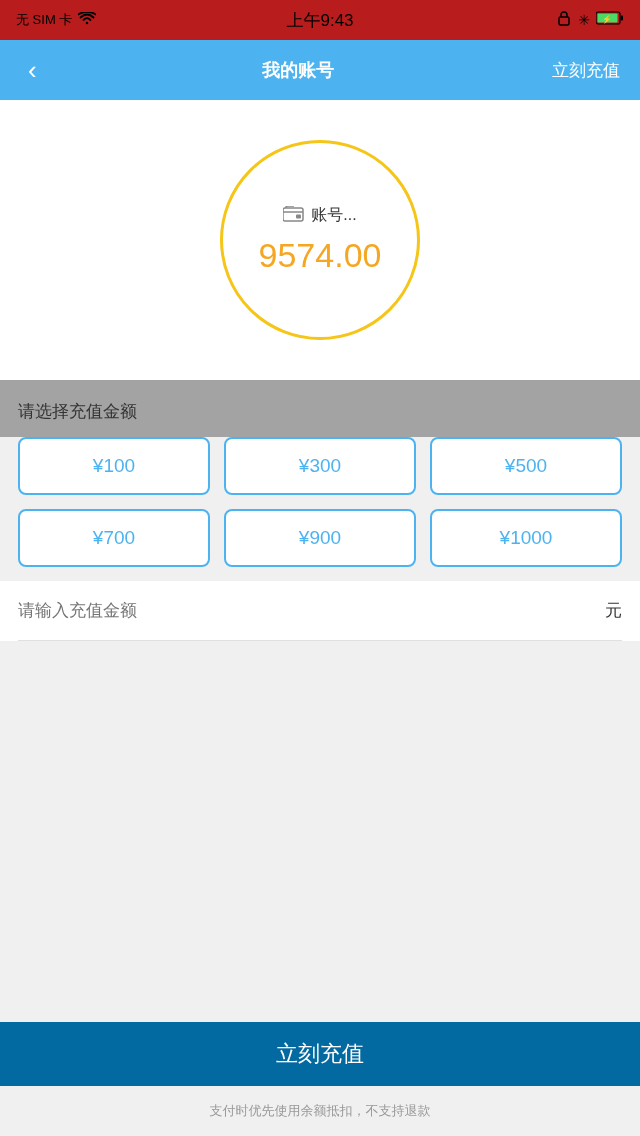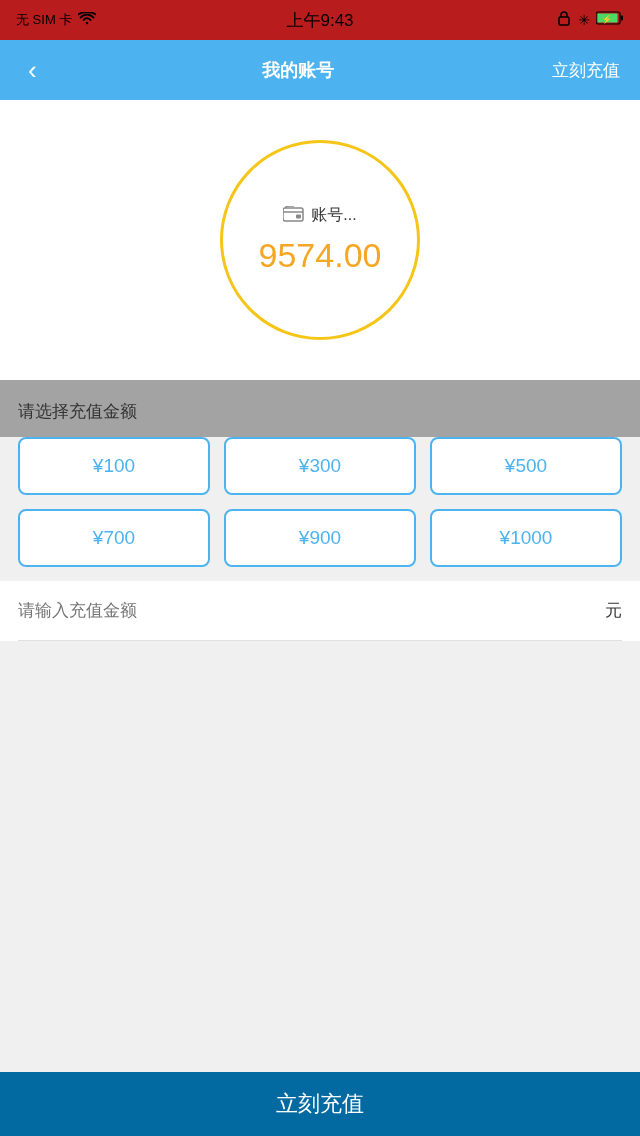--- a/index.html
+++ b/index.html
@@ -287,13 +287,14 @@
       <input class="custom-input" type="text" placeholder="请输入充值金额" style="">
       <span class="yuan-label">元</span>
     </div>
   </div>
 
   <div class="spacer"></div>
 </div>
 
 <div class="bottom-area">
   <button class="recharge-btn">立刻充值</button>
+  <div class="disclaimer">支付时优先使用余额抵扣，不支持退款</div>
 </div>
 
 </body></html>

